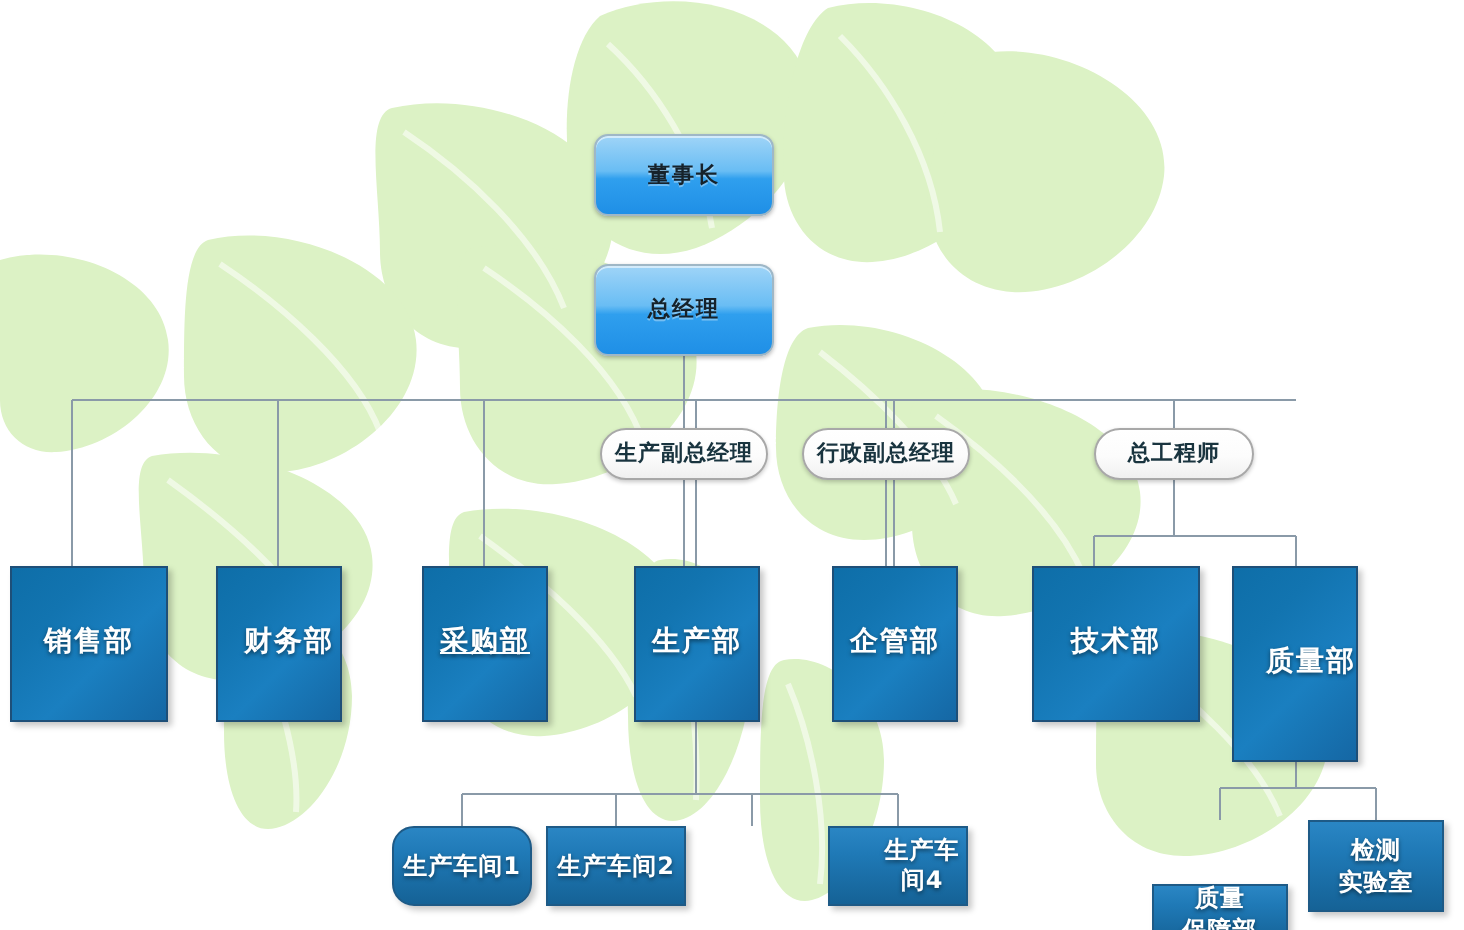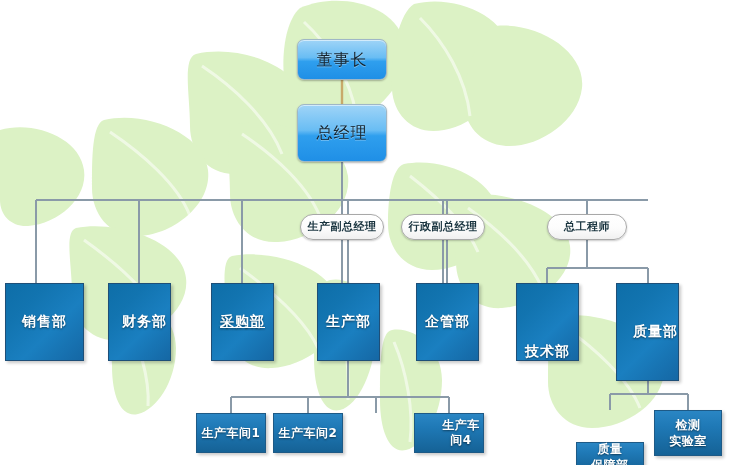--- a/index.html
+++ b/index.html
@@ -34,25 +34,26 @@
     line-height:1.25;
     white-space:pre-line;
     z-index:5;
   }
   
   .exec{
     border-radius:7px;
     border:1px solid #9fb7c6;
     background:linear-gradient(180deg,#9fd4f7 0%,#69bdf4 45%,#2f9fee 55%,#1f8fe6 100%);
     color:#16222b;
-    font-size:16px;
-    font-weight:normal;
+    font-size:11px;
+    font-weight:bold;
     letter-spacing:1px;
     box-shadow:0 1px 2px rgba(0,0,0,.28), inset 0 1px 0 rgba(255,255,255,.55);
     text-shadow:0 1px 0 rgba(255,255,255,.35);
+    margin-top:28px;
   }
   
   .vice{
     border-radius:16px;
     border:1px solid #a8a8a8;
     background:linear-gradient(180deg,#ffffff 0%,#fcfcfc 55%,#f0f0f0 100%);
     color:#19343f;
     font-size:11px;
     font-weight:bold;
     letter-spacing:.5px;
@@ -161,21 +162,21 @@
       <line x1="688" y1="394" x2="688" y2="410"></line>
     </g>
 
     <line x1="342" y1="80" x2="342" y2="104" stroke="#c8a96a" stroke-width="2.4"></line>
   </svg>
 
   <div class="node exec" style="left:297px;top:39px;width:90px;height:41px;">
     <span>董事长</span>
   </div>
 
-  <div class="node exec" style="left:297px;top:104px;width:90px;height:58px;">
+  <div class="node exec" style="left:297px;top:104px;width:90px;height:46px;">
     <span>总经理</span>
   </div>
 
   <div class="node vice" style="left:300px;top:214px;width:84px;height:26px;">
     <span>生产副总经理</span>
   </div>
 
   <div class="node vice" style="left:401px;top:214px;width:84px;height:26px;">
     <span>行政副总经理</span>
   </div>
@@ -197,29 +198,29 @@
   </div>
 
   <div class="node dept" style="left:416px;top:283px;width:63px;height:78px;">
     <span>企管部</span>
   </div>
 
   <div class="node dept" style="left:317px;top:283px;width:63px;height:78px;">
     <span>生产部</span>
   </div>
 
-  <div class="node dept" style="left:516px;top:283px;width:63px;height:78px;align-items:flex-end;">
+  <div class="node dept" style="left:516px;top:283px;width:84px;height:78px;">
     <span>技术部</span>
   </div>
 
   <div class="node dept" style="left:616px;top:283px;width:63px;height:98px;justify-content:flex-end;">
     <span>质量部</span>
   </div>
 
-  <div class="node unit" style="left:196px;top:413px;width:70px;height:40px;">
+  <div class="node unit" style="left:196px;top:413px;width:70px;height:40px;border-radius:11px;">
     <span>生产车间1</span>
   </div>
 
   <div class="node unit" style="left:273px;top:413px;width:70px;height:40px;">
     <span>生产车间2</span>
   </div>
 
 
   <div class="node unit" style="left:414px;top:413px;width:70px;height:40px;padding-left:24px;">
     <span>生产车间4</span>

